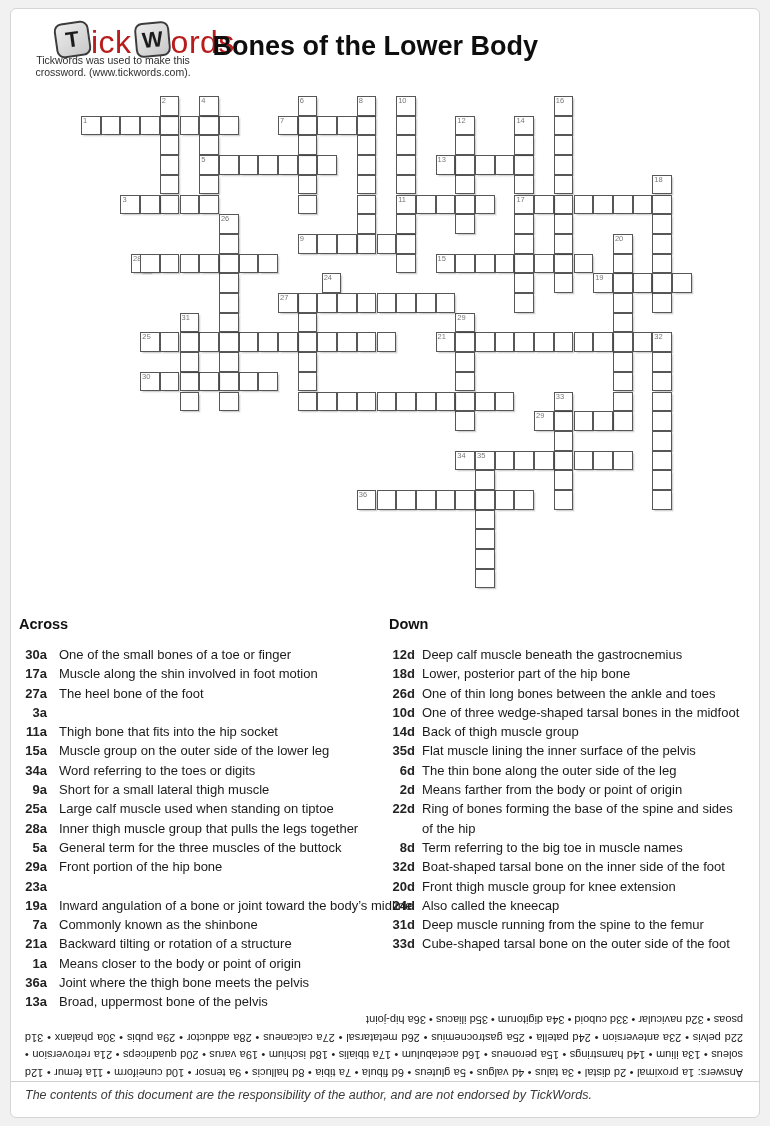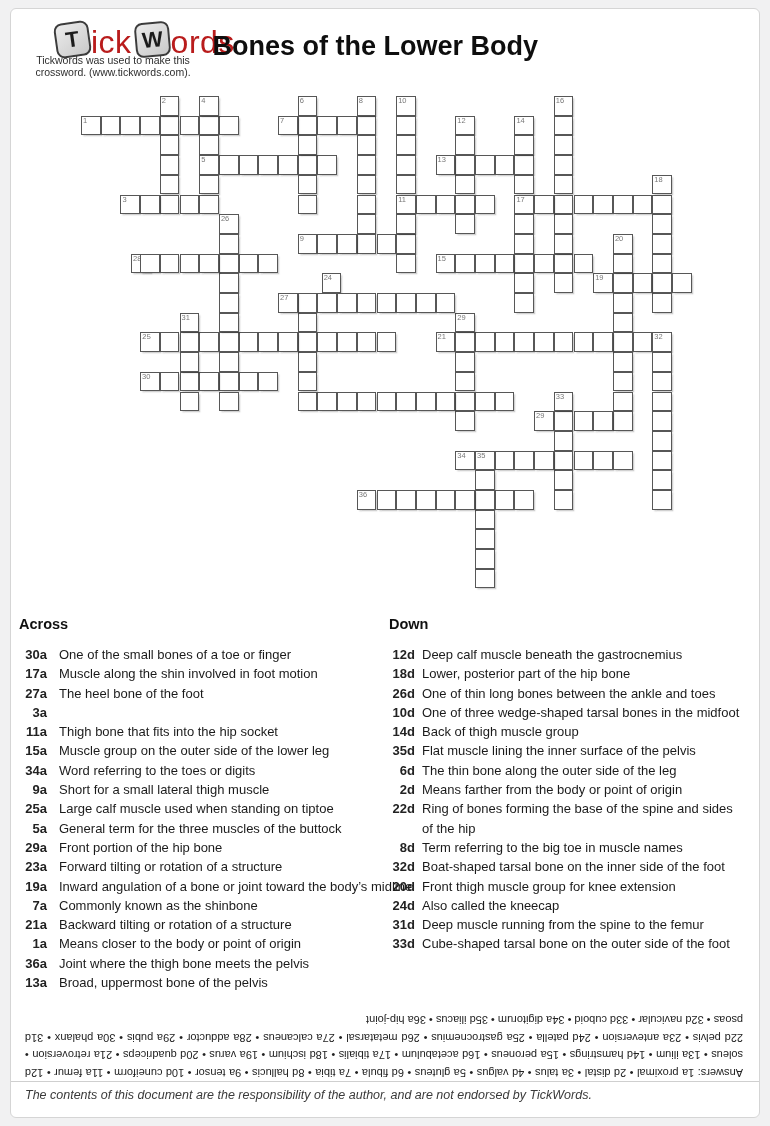--- a/index.html
+++ b/index.html
@@ -424,30 +424,33 @@
         </div>
         <div class="clue-row">
           <span class="clue-num">9a</span>
           <span class="clue-text">Short for a small lateral thigh muscle</span>
         </div>
         <div class="clue-row">
           <span class="clue-num">25a</span>
           <span class="clue-text">Large calf muscle used when standing on tiptoe</span>
         </div>
         <div class="clue-row">
+          <span class="clue-num">28a</span>
+          <span class="clue-text">Inner thigh muscle group that pulls the legs together</span>
+        </div>
+        <div class="clue-row">
           <span class="clue-num">5a</span>
           <span class="clue-text">General term for the three muscles of the buttock</span>
         </div>
         <div class="clue-row">
           <span class="clue-num">29a</span>
           <span class="clue-text">Front portion of the hip bone</span>
         </div>
         <div class="clue-row">
           <span class="clue-num">23a</span>
-          <span class="clue-text">Forward tilting or rotation of a structure</span>
         </div>
         <div class="clue-row">
           <span class="clue-num">19a</span>
           <span class="clue-text">Inward angulation of a bone or joint toward the body’s midline</span>
         </div>
         <div class="clue-row">
           <span class="clue-num">7a</span>
           <span class="clue-text">Commonly known as the shinbone</span>
         </div>
         <div class="clue-row">

